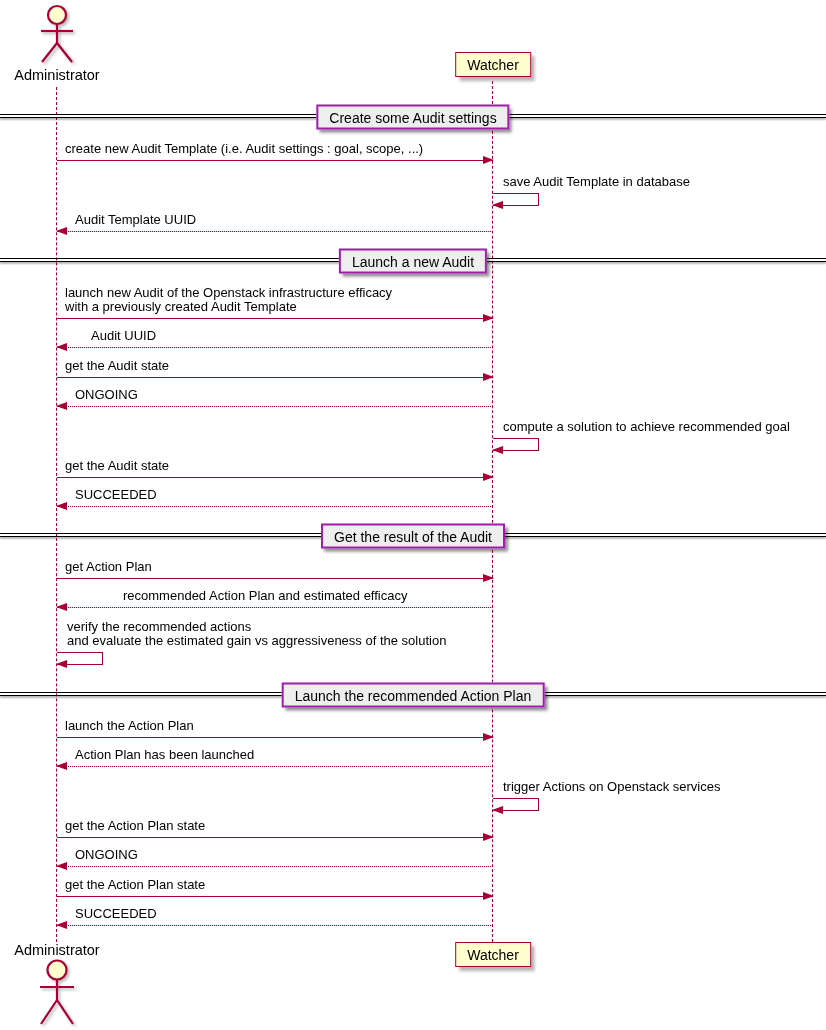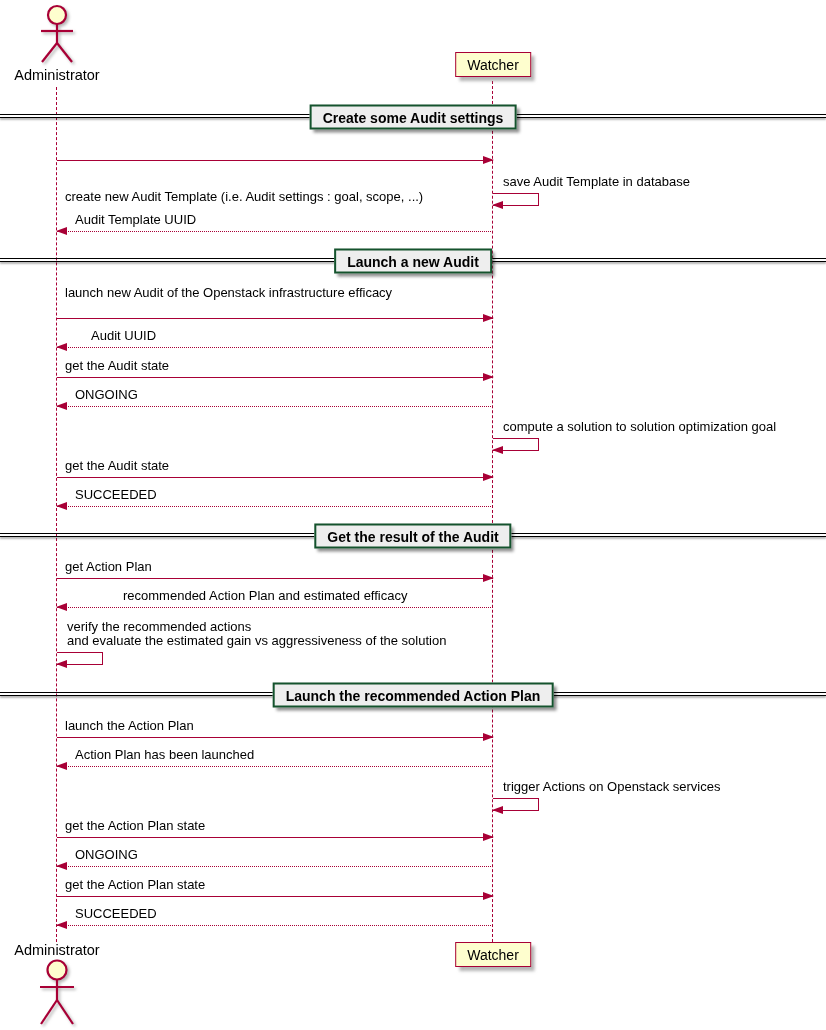--- a/index.html
+++ b/index.html
@@ -29,22 +29,22 @@
   .actor-figure path,.actor-figure line{stroke:var(--accent);stroke-width:2.2;fill:none;}
   .actor-figure circle{stroke:var(--accent);stroke-width:2.2;fill:var(--pfill);}
   
   .divider-rule{
     position:absolute;left:0;width:826px;height:2.6px;
     border-top:1.7px solid #000;border-bottom:1.7px solid #000;
     box-shadow:0 2px 2px rgba(0,0,0,0.28);
   }
   .divider-box{
     position:absolute;left:413px;transform:translate(-50%,-50%);
-    background:var(--dfill);border:2px solid #14532d;
-    padding:2.5px 11px;font-weight:bold;font-size:14px;white-space:nowrap;
+    background:var(--dfill);border:2px solid #a21caf;
+    padding:2.5px 11px;font-weight:normal;font-size:14px;white-space:nowrap;
     box-shadow:3px 3px 3px rgba(0,0,0,0.45);
   }
   
   .msg-label{position:absolute;font-size:13px;line-height:14px;white-space:nowrap;color:var(--ink);}
   .msg-arrow{position:absolute;height:0;}
   .msg-arrow.solid{border-top:1.5px solid var(--accent);}
   .msg-arrow.dotted{border-top:1.5px dotted var(--accent);}
   .ah{position:absolute;width:0;height:0;border-top:4.5px solid transparent;border-bottom:4.5px solid transparent;}
   .ah-right{right:-1px;top:-5px;border-left:11px solid var(--accent);}
   .ah-left{left:-1px;top:-5px;border-right:11px solid var(--accent);}
@@ -67,21 +67,21 @@
     <line x1="23" y1="39" x2="8" y2="58"></line>
     <line x1="23" y1="39" x2="38" y2="58"></line>
   </svg>
   <div class="actor-label" style="top:67px;">Administrator</div>
 
   <div class="pbox" style="top:52px;">Watcher</div>
 
   <div id="events-layer">
       <div class="divider-rule" style="top: 113.5px;"></div>
       <div class="divider-box" style="top: 117px;">Create some Audit settings</div>
-      <div class="msg-label" style="left: 65px; top: 142px; margin-top: 48px;">
+      <div class="msg-label" style="left: 65px; top: 142px;">
         <div>create new Audit Template (i.e. Audit settings : goal, scope, ...)</div>
       </div>
       <div class="msg-arrow solid" style="left: 57px; top: 160px; width: 436px;">
         <div class="ah ah-right"></div>
       </div>
       <div class="msg-label" style="left: 503px; top: 175px;">
         <div>save Audit Template in database</div>
       </div>
       <div class="self-loop" style="left: 493px; top: 193px;">
         <div class="ah ah-left"></div>
@@ -89,20 +89,21 @@
       <div class="msg-label" style="left: 75px; top: 213px;">
         <div>Audit Template UUID</div>
       </div>
       <div class="msg-arrow dotted" style="left: 57px; top: 231px; width: 436px;">
         <div class="ah ah-left"></div>
       </div>
       <div class="divider-rule" style="top: 257.5px;"></div>
       <div class="divider-box" style="top: 261px;">Launch a new Audit</div>
       <div class="msg-label" style="left: 65px; top: 286px;">
         <div>launch new Audit of the Openstack infrastructure efficacy</div>
+        <div>with a previously created Audit Template</div>
       </div>
       <div class="msg-arrow solid" style="left: 57px; top: 318px; width: 436px;">
         <div class="ah ah-right"></div>
       </div>
       <div class="msg-label" style="left: 75px; top: 329px; margin-left: 16px;">
         <div>Audit UUID</div>
       </div>
       <div class="msg-arrow dotted" style="left: 57px; top: 347px; width: 436px;">
         <div class="ah ah-left"></div>
       </div>
@@ -112,21 +113,21 @@
       <div class="msg-arrow solid" style="left: 57px; top: 377px; width: 436px;">
         <div class="ah ah-right"></div>
       </div>
       <div class="msg-label" style="left: 75px; top: 388px;">
         <div>ONGOING</div>
       </div>
       <div class="msg-arrow dotted" style="left: 57px; top: 406px; width: 436px;">
         <div class="ah ah-left"></div>
       </div>
       <div class="msg-label" style="left: 503px; top: 420px;">
-        <div>compute a solution to solution optimization goal</div>
+        <div>compute a solution to achieve recommended goal</div>
       </div>
       <div class="self-loop" style="left: 493px; top: 438px;">
         <div class="ah ah-left"></div>
       </div>
       <div class="msg-label" style="left: 65px; top: 459px;">
         <div>get the Audit state</div>
       </div>
       <div class="msg-arrow solid" style="left: 57px; top: 477px; width: 436px;">
         <div class="ah ah-right"></div>
       </div>

